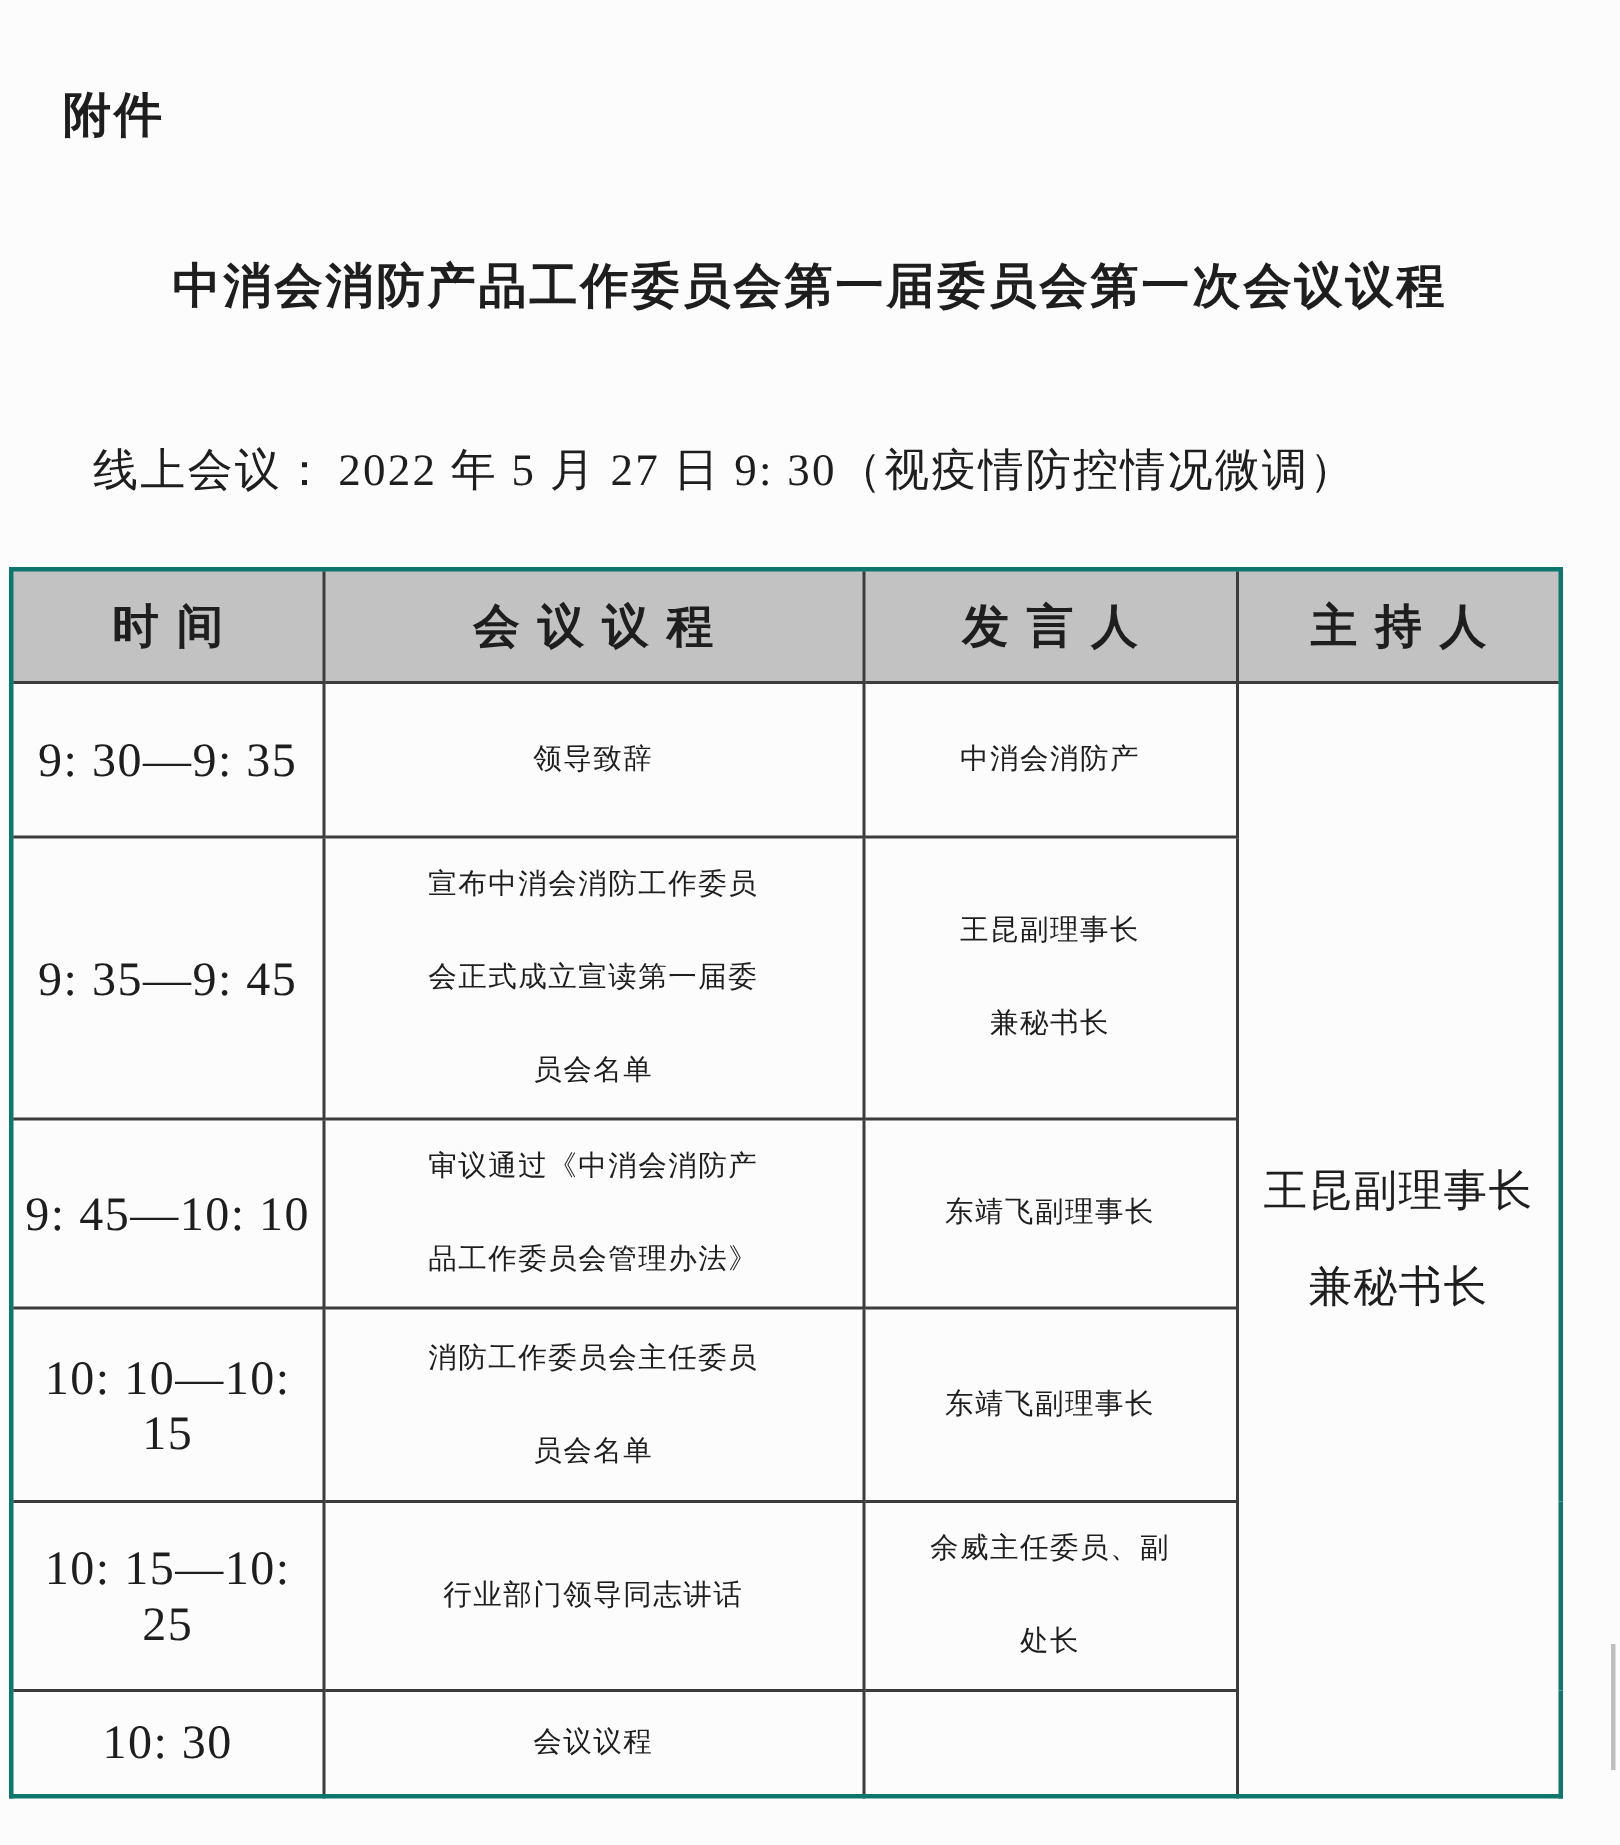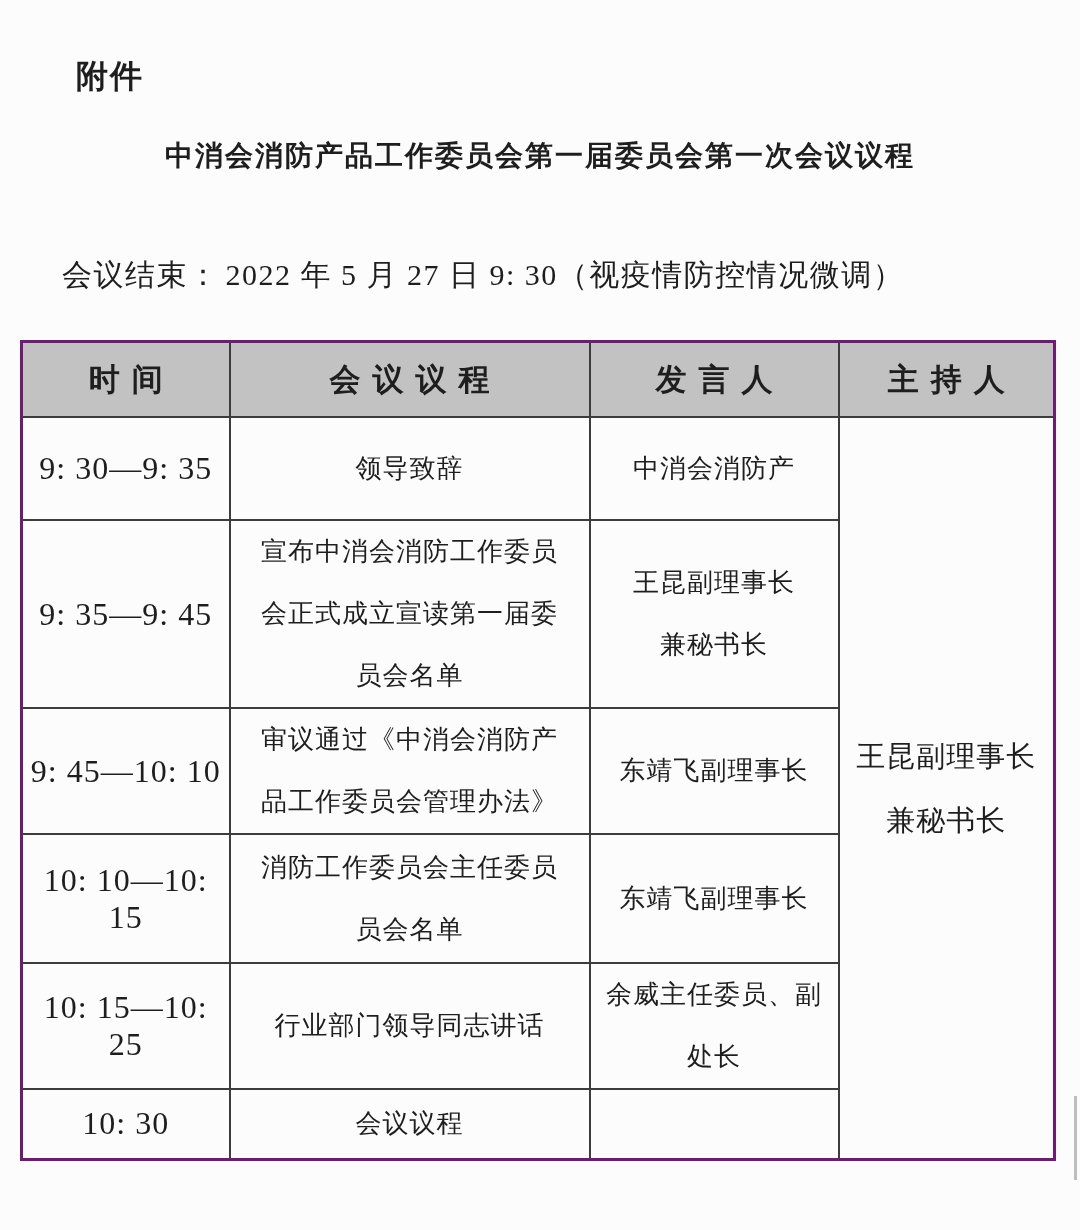--- a/index.html
+++ b/index.html
@@ -11,51 +11,51 @@
     position: relative;
     width: 1080px;
     height: 1230px;
     background: #fcfcfc;
     overflow: hidden;
     font-family: "Liberation Serif", "DejaVu Serif", serif;
     color: #1e1e1e;
   }
   .attachment {
     padding-top: 55px;
-    margin-left: 76px;
+    margin-left: 42px;
     font-size: 32px;
     font-weight: 700;
     font-family: "Liberation Sans", "DejaVu Sans", sans-serif;
     letter-spacing: 2px;
   }
   .doc-title {
-    margin-top: 38px;
+    margin-top: 70px;
     text-align: center;
-    font-size: 28px;
+    font-size: 32px;
     font-weight: 700;
     font-family: "Liberation Sans", "DejaVu Sans", sans-serif;
     letter-spacing: 2px;
   }
   .meta {
     margin: 80px 0 0 62px;
     font-size: 30px;
     letter-spacing: 1.5px;
   }
   .meta-line + .meta-line {
     margin-top: 11px;
   }
   .meta-line .label {
     margin-right: 6px;
   }
   table.agenda {
-    margin-left: 20px;
+    margin-left: 6px;
     margin-top: 44px;
     width: 1033px;
     border-collapse: collapse;
-    border: 3px solid #701a75;
+    border: 3px solid #0f766e;
     table-layout: fixed;
     padding-left: 32px;
   }
   table.agenda th,
   table.agenda td {
     border: 2px solid #3c3c3c;
     text-align: center;
     vertical-align: middle;
     padding: 0;
   }
@@ -66,21 +66,21 @@
     font-weight: 700;
     letter-spacing: 12px;
     text-indent: 12px;
   }
   td.time-cell {
     font-size: 32px;
     letter-spacing: 1px;
   }
   td.agenda-cell .line,
   td.speaker-cell .line {
-    font-size: 26px;
+    font-size: 19px;
     line-height: 62px;
     letter-spacing: 1px;
   }
   td.host-cell .line {
     font-size: 29px;
     line-height: 64px;
     letter-spacing: 1px;
   }
   tr.row-1 { height: 103px; }
   tr.row-2 { height: 186px; }
@@ -102,21 +102,21 @@
 <body>
 
 <div class="page">
 
   <div class="attachment">附件</div>
 
   <div class="doc-title">中消会消防产品工作委员会第一届委员会第一次会议议程</div>
 
   <div class="meta">
     <div class="meta-line">
-      <span class="label">会议结束：</span><span class="value">2022 年 5 月 27 日  9: 30（视疫情防控情况微调）</span>
+      <span class="label">线上会议：</span><span class="value">2022 年 5 月 27 日  9: 30（视疫情防控情况微调）</span>
     </div>
   </div>
 
   <table class="agenda">
     <colgroup>
       <col style="width:208px">
       <col style="width:360px">
       <col style="width:249px">
       <col style="width:216px">
     </colgroup>

